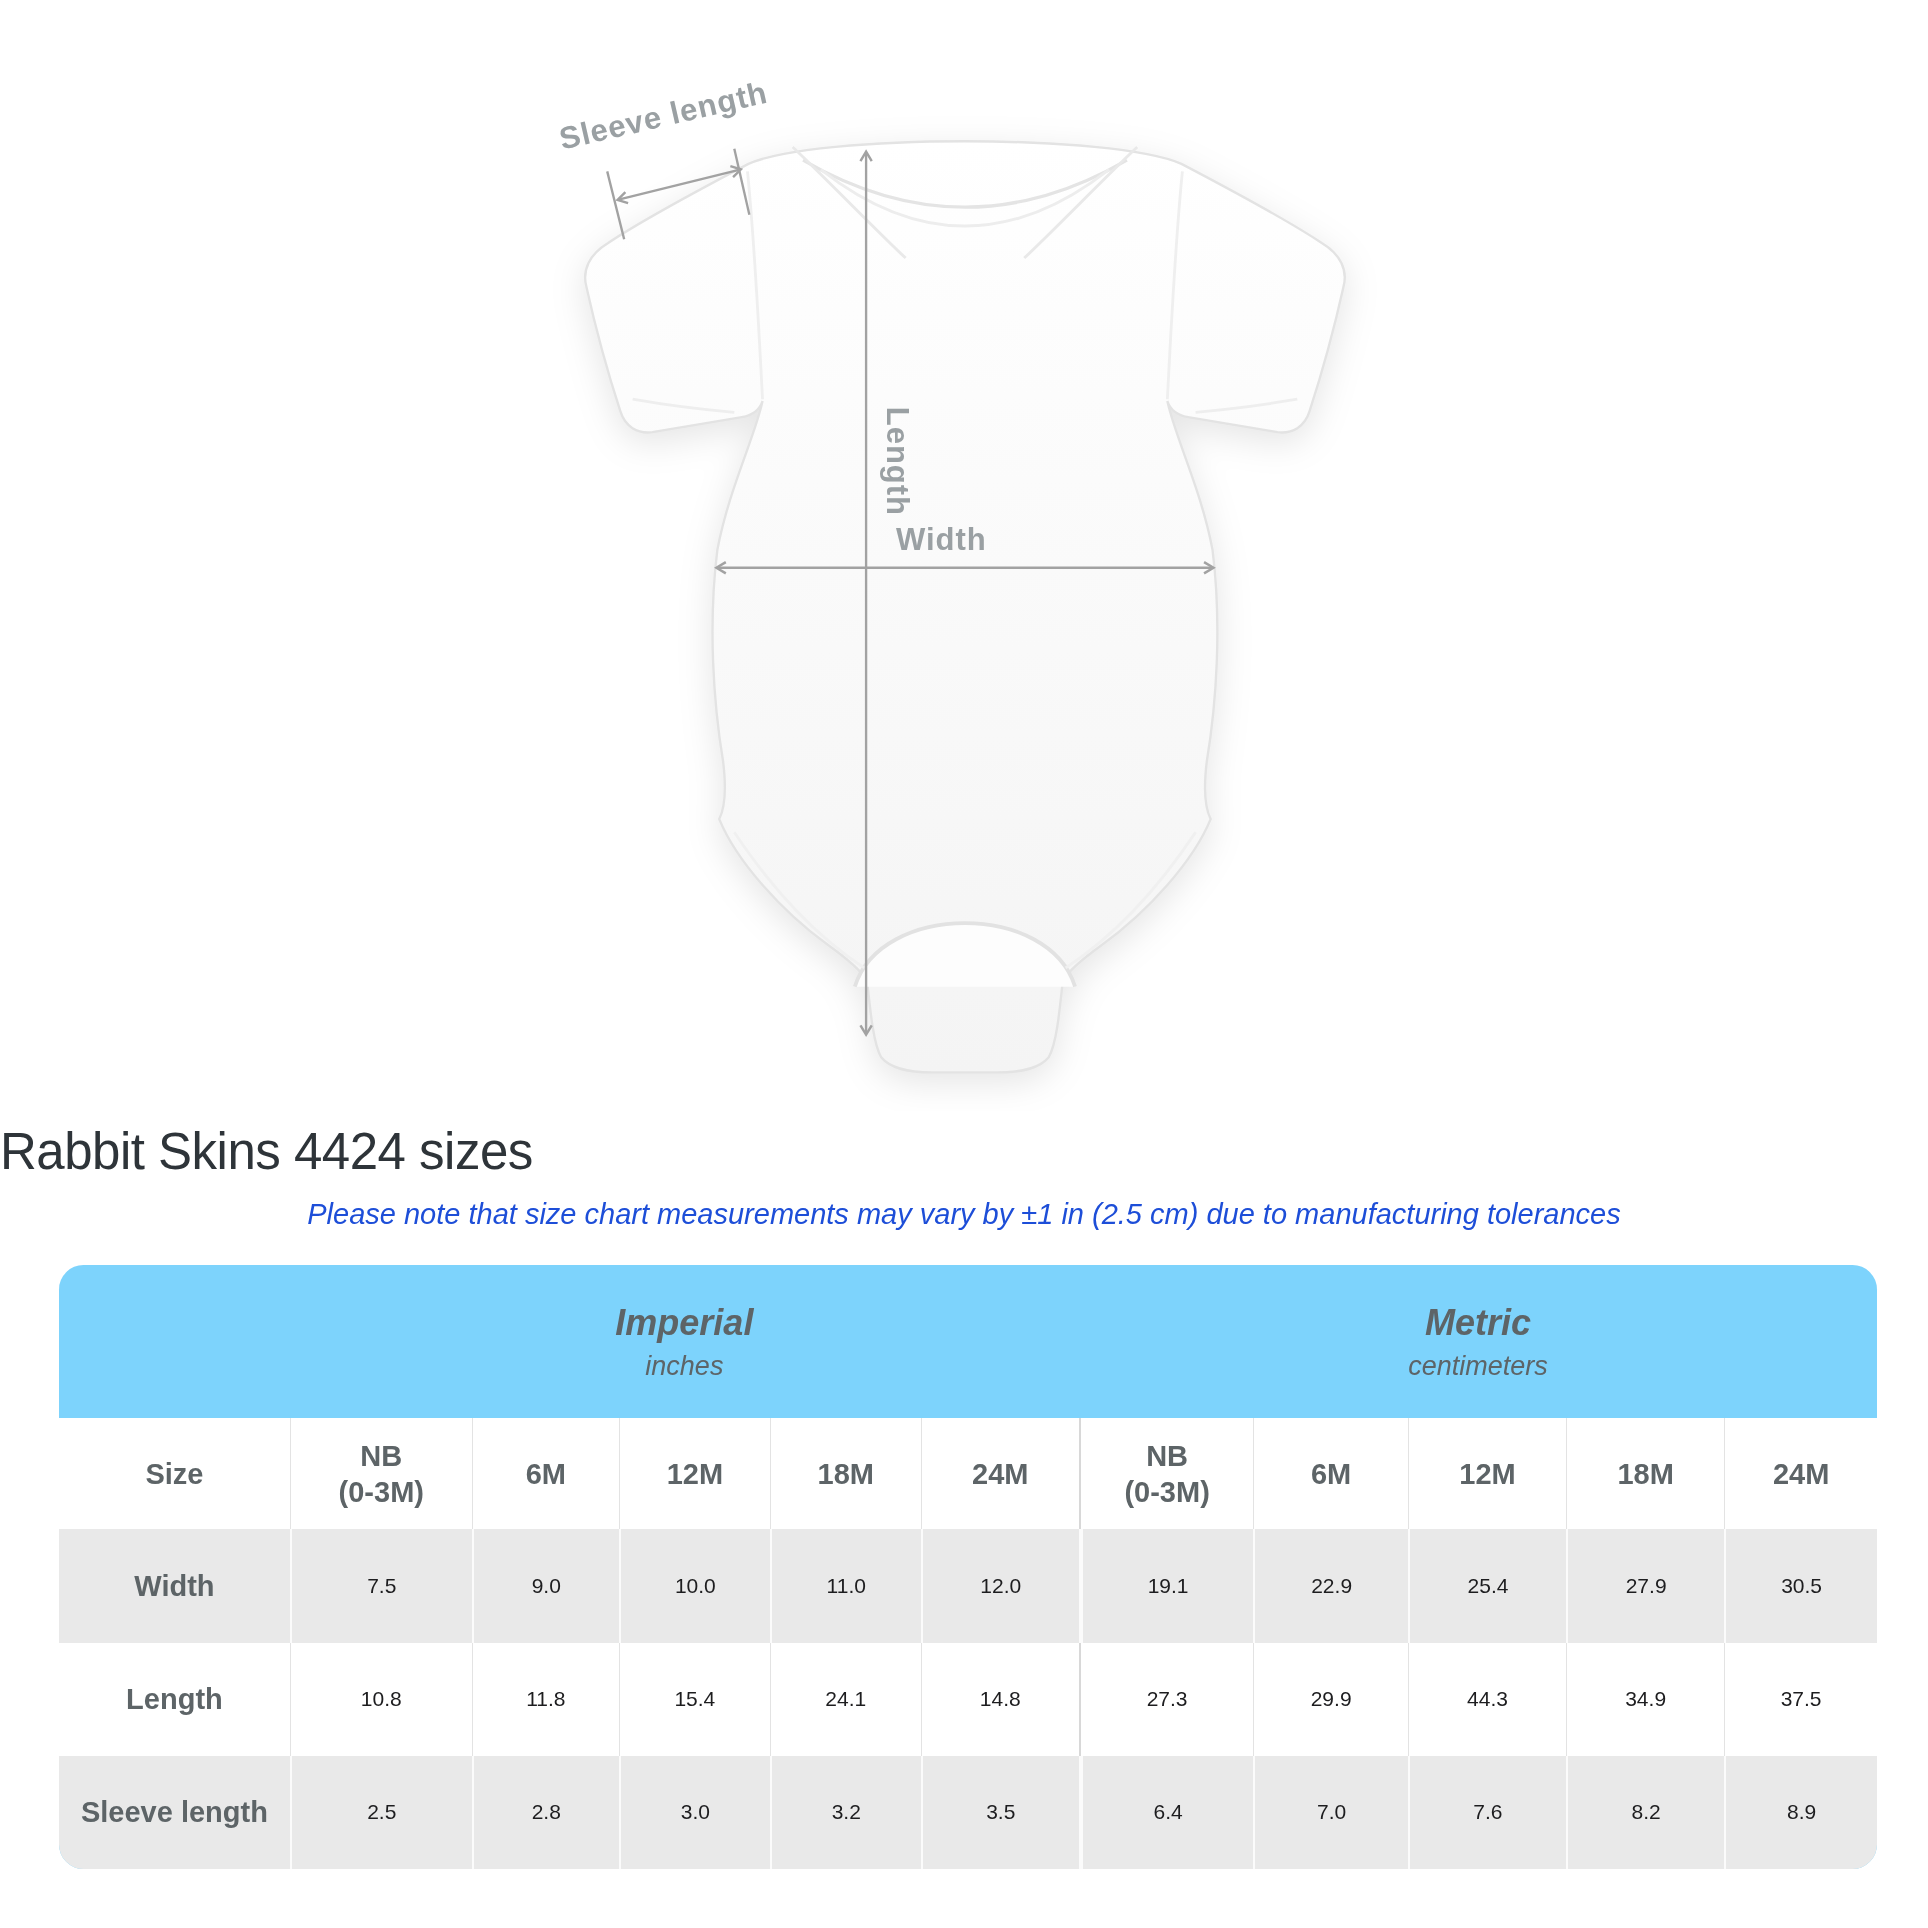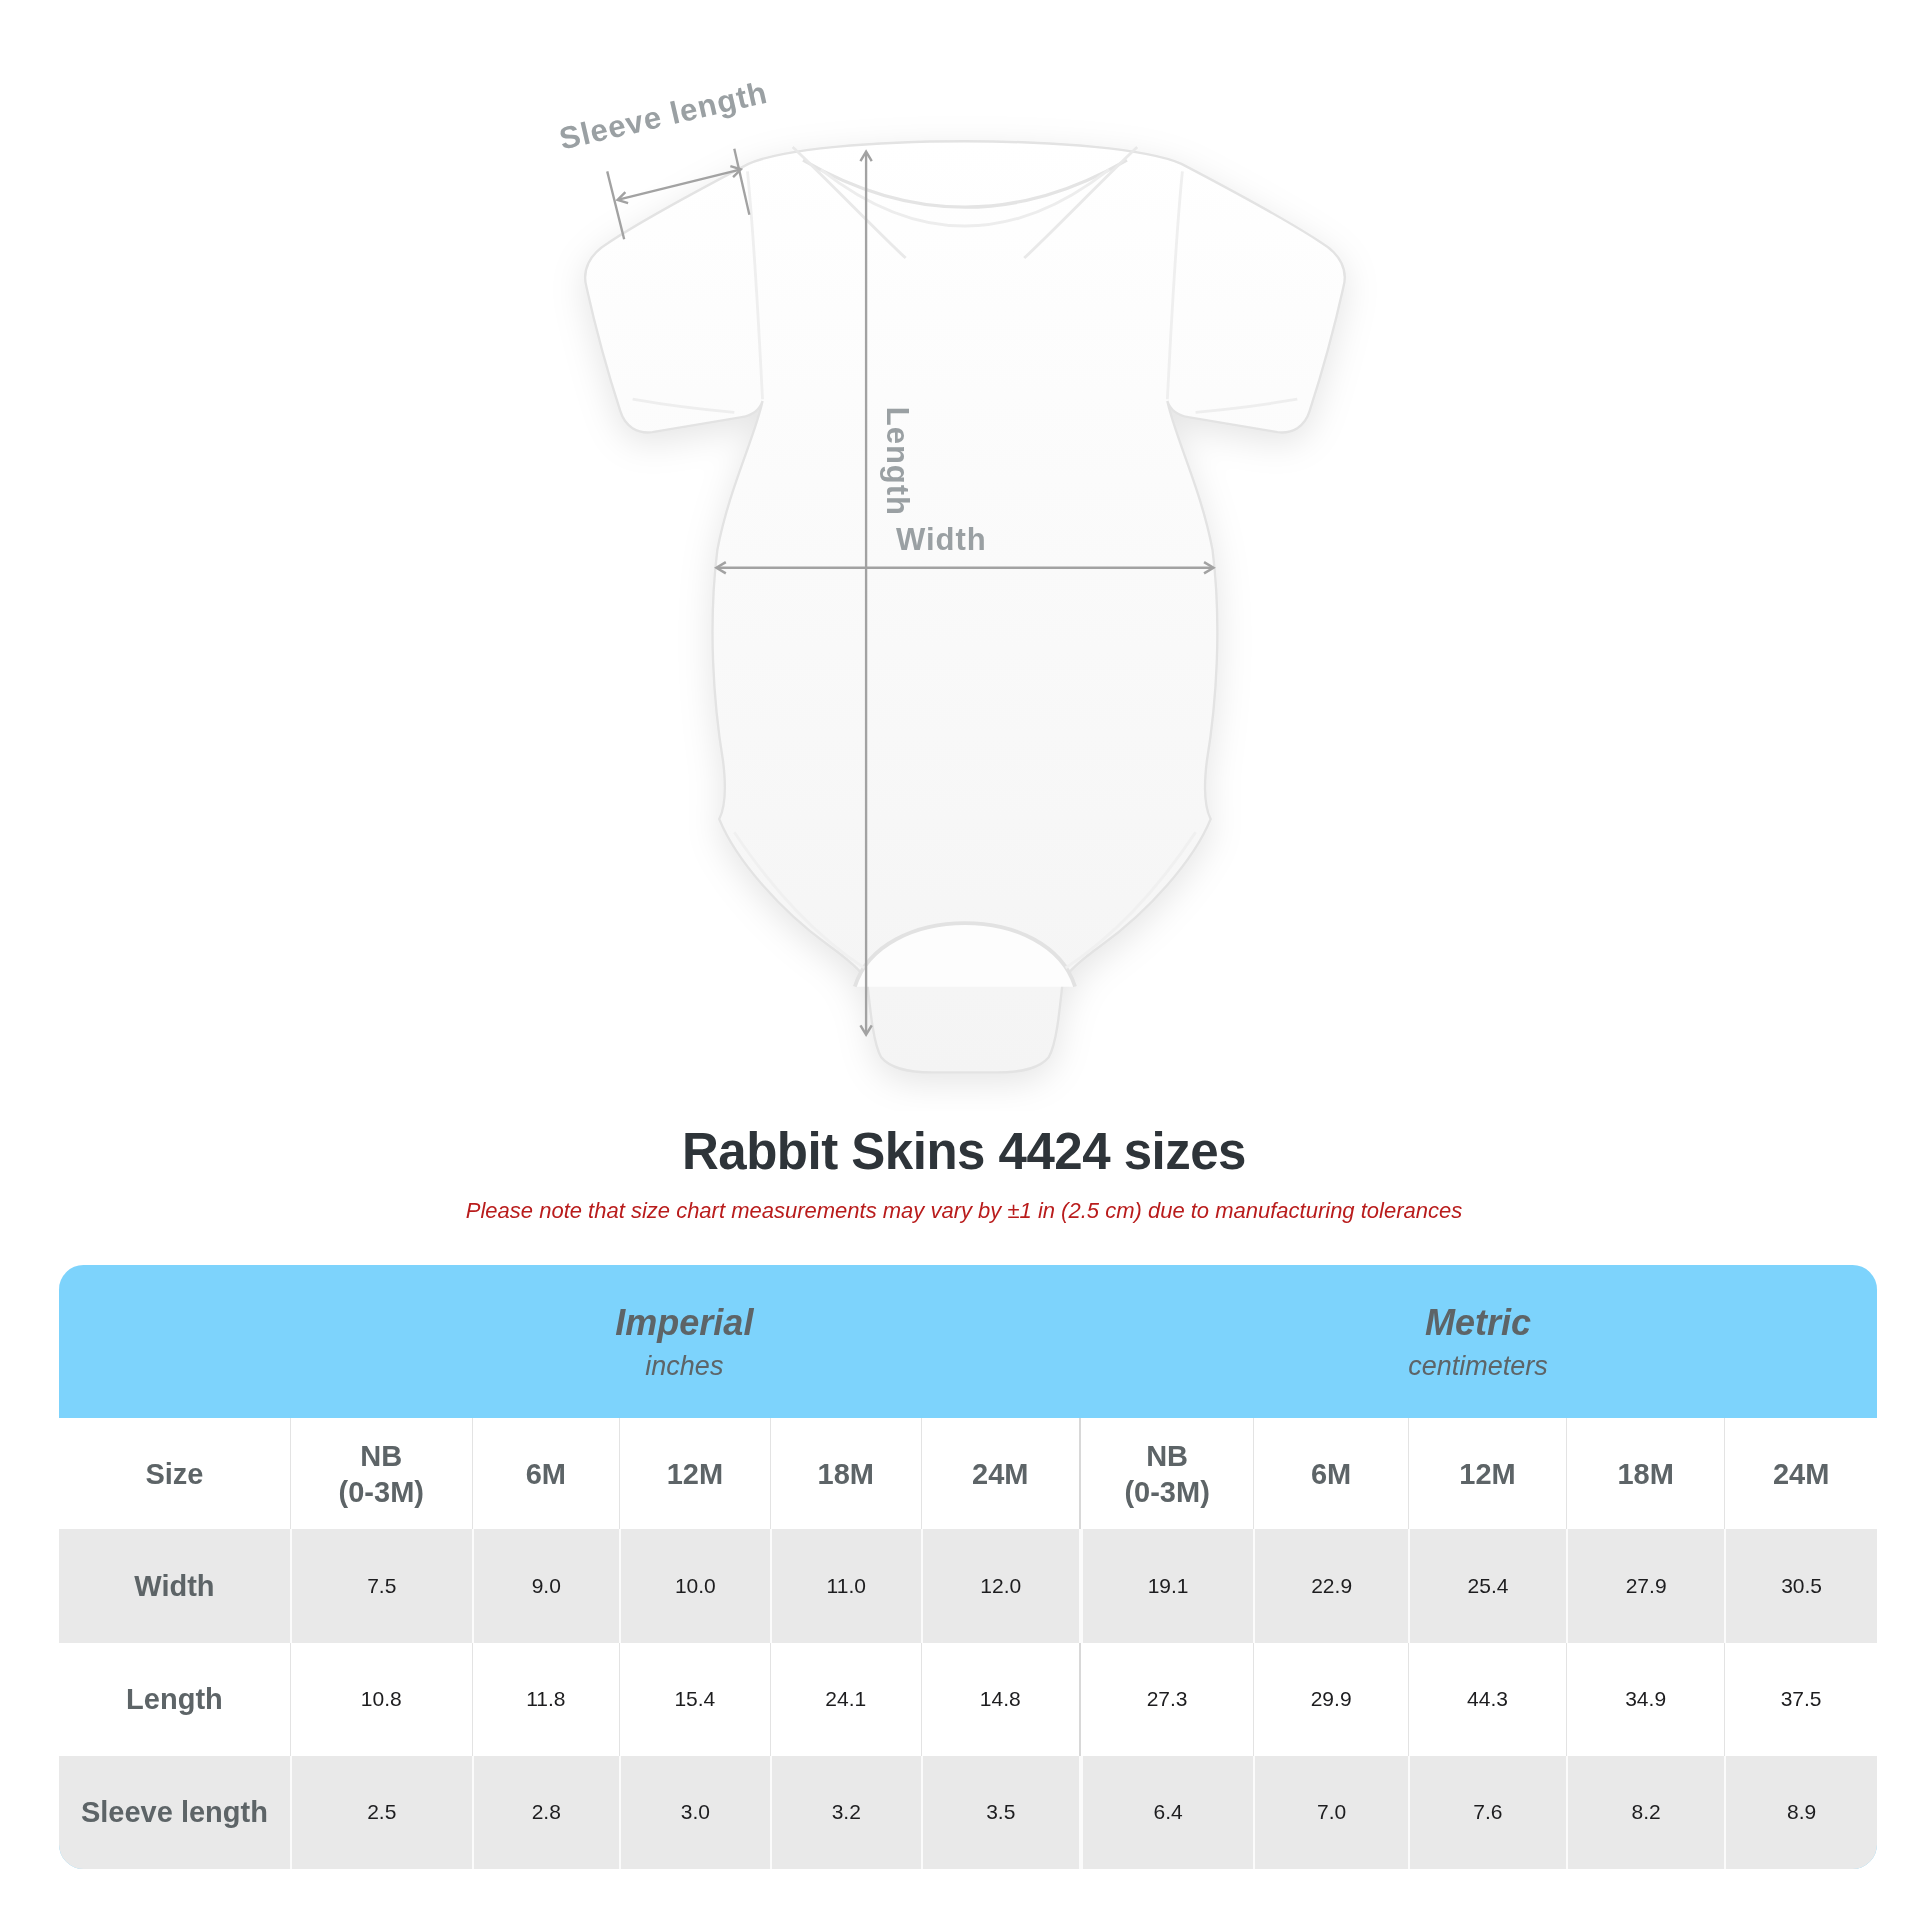--- a/index.html
+++ b/index.html
@@ -13,26 +13,26 @@
   
   .figure-svg{position:absolute;left:0;top:0;width:1928px;height:1111px;display:block;}
   .garment{filter:drop-shadow(0 10px 18px rgba(0,0,0,0.10));}
   .ann-text{
     font-family:"Liberation Sans", sans-serif;
     font-size:33px;font-weight:bold;fill:#9aa0a3;letter-spacing:1px;
   }
   
   .page-title{
     position:absolute;left:0;top:1122px;width:1928px;margin:0;
-    text-align:center;font-size:51px;font-weight:bold;color:#2e3439;
+    text-align:left;font-size:51px;font-weight:normal;color:#2e3439;
     letter-spacing:-0.5px;
   }
   .page-subtitle{
     position:absolute;left:0;top:1198px;width:1928px;margin:0;
-    text-align:center;font-style:italic;font-size:22px;color:#b91c1c;
+    text-align:center;font-style:italic;font-size:29px;color:#1d4ed8;
   }
   
   .table-card{
     position:absolute;left:59px;top:1265px;width:1818px;height:604px;
     background:#7dd3fc;border-radius:24.5px;overflow:hidden;
   }
   table.size-table{
     width:100%;height:100%;
     border-collapse:separate;border-spacing:0;table-layout:fixed;
   }

